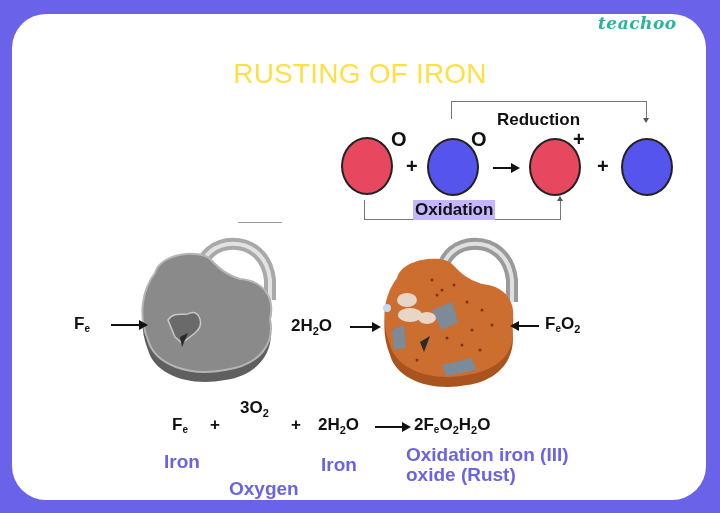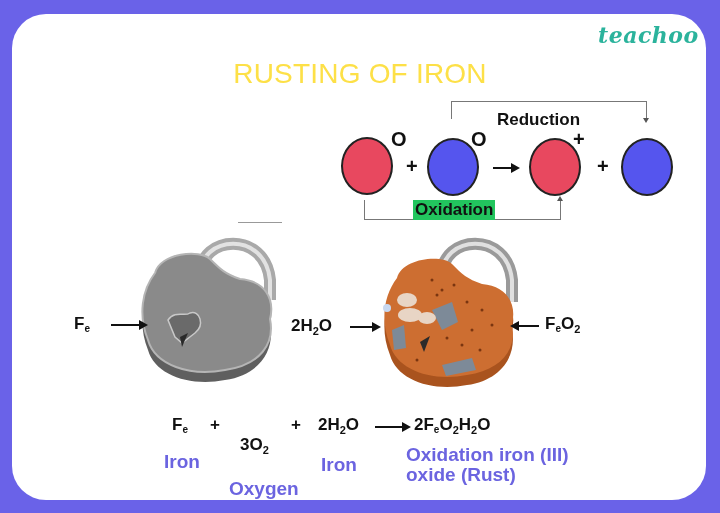--- a/index.html
+++ b/index.html
@@ -8,22 +8,22 @@
     background: #6a62e8;
     font-family: "Liberation Sans", sans-serif;
     position: relative;
   }
   .card {
     position: absolute; left: 12px; top: 14px; width: 694px; height: 486px;
     background: #ffffff; border-radius: 34px;
   }
   .abs { position: absolute; }
   .brand {
-    left: 598px; top: 22px; font-family: "DejaVu Serif", serif; font-style: italic;
-    font-size: 22px; color: #2bb39c; font-weight: bold; letter-spacing: 0.5px;
+    left: 598px; top: 13px; font-family: "DejaVu Serif", serif; font-style: italic;
+    font-size: 17px; color: #2bb39c; font-weight: bold; letter-spacing: 0.5px;
   }
   .title {
     left: 0; width: 720px; top: 58px; text-align: center;
     font-size: 28px; color: #fde047; letter-spacing: 0.2px;
   }
   .atom { border-radius: 50%; border: 2px solid #222; box-sizing: border-box; }
   .atom.red { background: #e8485f; }
   .atom.blue { background: #5555ee; }
   .sup { font-weight: bold; font-size: 20px; color: #111; }
   .op { font-weight: bold; font-size: 20px; color: #111; }
@@ -60,21 +60,21 @@
   <div class="abs arrow-line" style="left:493px; top:167px; width:20px;"></div>
   <div class="abs arrow-head" style="left:511px; top:163px;"></div>
 
   <div class="abs atom red" style="left:529px; top:138px; width:52px; height:58px;"></div>
   <div class="abs sup" style="left:573px; top:128px;">+</div>
   <div class="abs op" style="left:597px; top:155px;">+</div>
   <div class="abs atom blue" style="left:621px; top:138px; width:52px; height:58px;"></div>
 
   <div class="abs bracket" style="left:364px; top:200px; width:197px; height:20px; border-top:none;"></div>
   <div class="abs" style="left:557px; top:196px; width:0;height:0;border-left:3px solid transparent;border-right:3px solid transparent;border-bottom:5px solid #555;"></div>
-  <div class="abs lbl" style="left:413px; top:200px; background:#22c55e; padding:0 2px;">Oxidation</div>
+  <div class="abs lbl" style="left:413px; top:200px; background:#c4b5fd; padding:0 2px;">Oxidation</div>
 </div>
 
 <div>
   <div class="abs" style="left:238px; top:222px; width:44px; height:1px; background:#999;"></div>
 
   <svg class="abs" style="left:130px; top:225px;" width="150" height="165" viewBox="0 0 150 165">
     <path d="M70 50 C70 10, 135 5, 140 55 L140 75" fill="none" stroke="#a9a9a9" stroke-width="12"></path>
     <path d="M70 50 C70 10, 135 5, 140 55 L140 75" fill="none" stroke="#e2e2e2" stroke-width="4"></path>
     <path d="M25 55 C30 35, 70 30, 80 40 C90 50, 95 55, 110 60 C135 62, 145 80, 140 100 C145 125, 130 150, 95 155 C60 162, 25 150, 18 125 C8 100, 12 75, 25 55 Z" fill="#5f5f5f"></path>
     <path d="M25 48 C30 28, 70 24, 80 34 C90 44, 95 49, 110 54 C135 56, 145 74, 140 94 C145 119, 130 140, 95 145 C60 152, 25 140, 18 115 C8 90, 12 65, 25 48 Z" fill="#8a8a8a" stroke="#b5b5b5" stroke-width="2"></path>
@@ -126,21 +126,21 @@
   <div class="abs arrow-head-left" style="left:510px; top:321px;"></div>
   <div class="abs arrow-line" style="left:517px; top:325px; width:22px;"></div>
   <div class="abs chem" style="left:545px; top:314px;">
     <span>F</span><span class="e">e</span><span>O</span><sub>2</sub>
   </div>
 </div>
 
 <div>
   <div class="abs chem" style="left:172px; top:415px;">F<span class="e">e</span></div>
   <div class="abs chem" style="left:210px; top:415px;">+</div>
-  <div class="abs chem" style="left:240px; top:435px;">3O<sub>2</sub></div>
+  <div class="abs chem" style="left:240px; top:398px;">3O<sub>2</sub></div>
   <div class="abs chem" style="left:291px; top:415px;">+</div>
   <div class="abs chem" style="left:318px; top:415px;">2H<sub>2</sub>O</div>
   <div class="abs arrow-line" style="left:375px; top:426px; width:30px;"></div>
   <div class="abs arrow-head" style="left:402px; top:422px;"></div>
   <div class="abs chem" style="left:414px; top:415px;">2F<span class="e">e</span>O<sub>2</sub>H<sub>2</sub>O</div>
 
   <div class="abs name" style="left:164px; top:452px;">Iron</div>
   <div class="abs name" style="left:229px; top:455px;margin-top:24px;">Oxygen</div>
   <div class="abs name" style="left:321px; top:455px;">Iron</div>
   <div class="abs name" style="left:406px; top:445px;">

